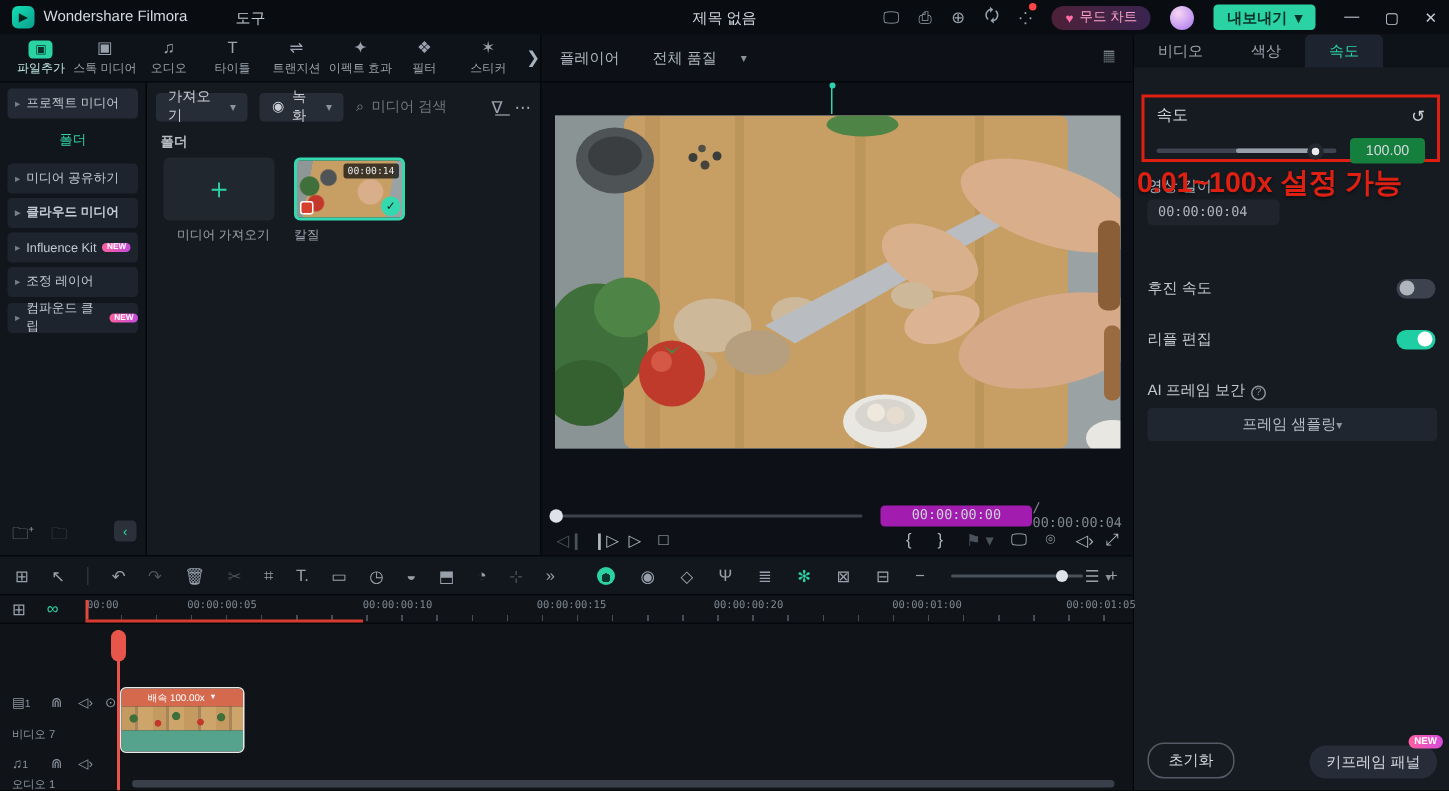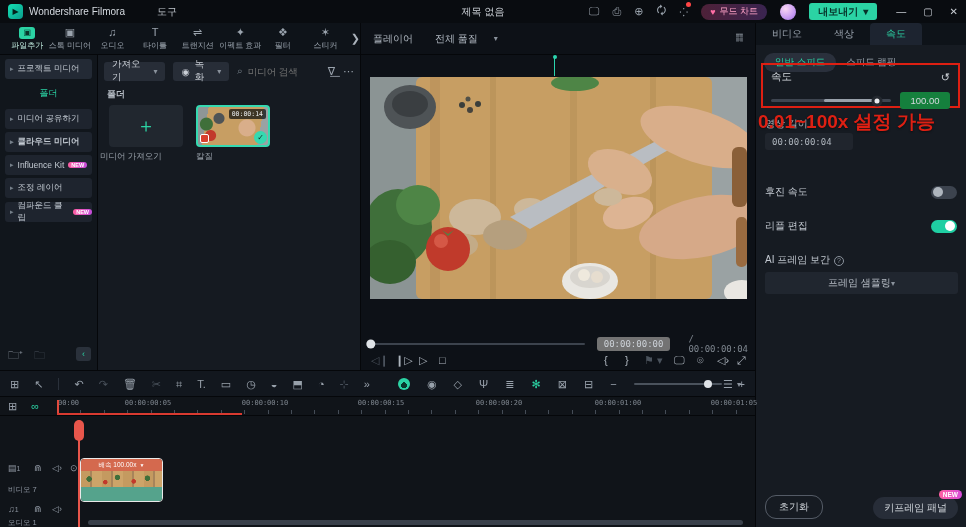--- a/index.html
+++ b/index.html
@@ -106,22 +106,22 @@
   .card-label { position:absolute; top:96px; font-size:8.5px; color:#9aa2ab; }
 
   
   .preview { position:absolute; top:54px; left:360px; width:395px; height:316px; background:#0d1117; border-top:1px solid #05070a; border-left:1px solid #05070a; }
   .guide-line { position:absolute; left:193px; top:2px; width:1px; height:19px; background:#2bd4ae; }
   .guide-line::before { content:""; position:absolute; top:-2px; left:-1.5px; width:4px; height:4px; border-radius:50%; background:#2bd4ae; }
   .video { position:absolute; left:9px; top:22px; width:377px; height:222px; background:#9aa2a3; overflow:hidden; }
   .progress-row { position:absolute; left:8px; top:284px; width:379px; height:10px; display:flex; align-items:center; }
   .pg-track { position:relative; width:262px; height:2.5px; background:#3c434d; border-radius:2px; }
   .pg-handle { position:absolute; left:0; top:50%; transform:translate(-30%,-50%); width:9px; height:9px; border-radius:50%; background:#dfe3e7; }
-  .tc-box { margin-left:12px; background:#737373; border-radius:3px; padding:2px 7px; font-size:9px; color:#cdd2d8; }
-  .tc-total { margin-left:18px; font-size:9px; color:#7e868f; }
+  .tc-box { margin-left:12px; background:#a21caf; border-radius:3px; padding:2px 21px; font-size:9px; color:#cdd2d8; }
+  .tc-total { margin-left:0; font-size:9px; color:#7e868f; }
   .pv-controls { position:absolute; left:0; top:299px; width:395px; height:16px; font-size:11px; color:#aeb6bf; }
   .pv-controls span { position:absolute; top:0; }
   .dim { color:#4a525c !important; }
 
   
   .toolbar { position:absolute; top:370px; left:0; width:755px; height:26px; background:#12171e; border-top:1px solid #05070a; }
   .tb-grp { position:absolute; top:0; height:26px; display:flex; align-items:center; gap:15px; font-size:11px; color:#98a1ab; }
   .tb-grp.left { left:10px; }
   .tb-grp.mid { left:398px; gap:17px; }
   .tb-grp.right { right:14px; gap:4px; }
@@ -244,24 +244,20 @@
       </span>
     <span class="hist">𝄜</span>
   </div>
 
   <div class="rpanel">
     <div class="rp-tabs">
       <span class="rp-tab">비디오</span>
       <span class="rp-tab">색상</span>
       <span class="rp-tab active">속도</span>
     </div>
-    <div class="rp-subtabs">
-      <span class="pill">일반 스피드</span>
-      <span class="subtab-plain">스피드 램핑</span>
-    </div>
     <div class="speed-box">
       <div class="speed-row">
         <span>속도</span>
         <span class="reset-ic">↺</span>
       </div>
       <div class="slider-row">
         <div class="sl-track">
           <div class="sl-fill"></div>
           <div class="sl-handle"></div>
         </div>
@@ -351,21 +347,21 @@
     </div>
     <div class="m-folder-label">폴더</div>
     <div class="card import">
         <span>＋</span>
       </div>
     <div class="card clip">
       <span class="dur-badge mono">00:00:14</span>
       <span class="clip-mini-badge"></span>
       <span class="chk">✓</span>
     </div>
-    <div class="card-label" style="left:2px;">미디어 가져오기</div>
+    <div class="card-label" style="left:20px;">미디어 가져오기</div>
     <div class="card-label" style="left:98px;">칼질</div>
   </div>
 
   <div class="preview">
     <div class="guide-line"></div>
     <div class="video">
       <svg width="377" height="222" viewBox="0 0 377 222">
         <rect x="0" y="0" width="377" height="222" fill="#9aa2a3"></rect>
         <rect x="0" y="0" width="60" height="222" fill="#8b9494"></rect>
         <rect x="46" y="0" width="296" height="222" rx="6" fill="#c79e63"></rect>

